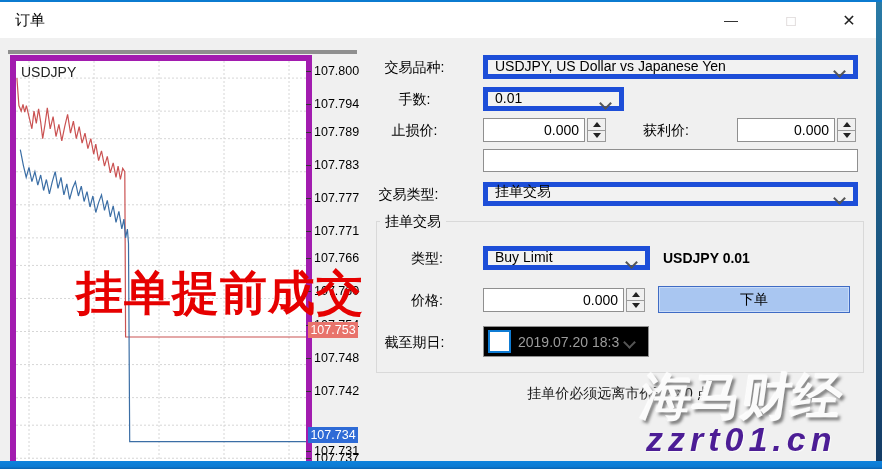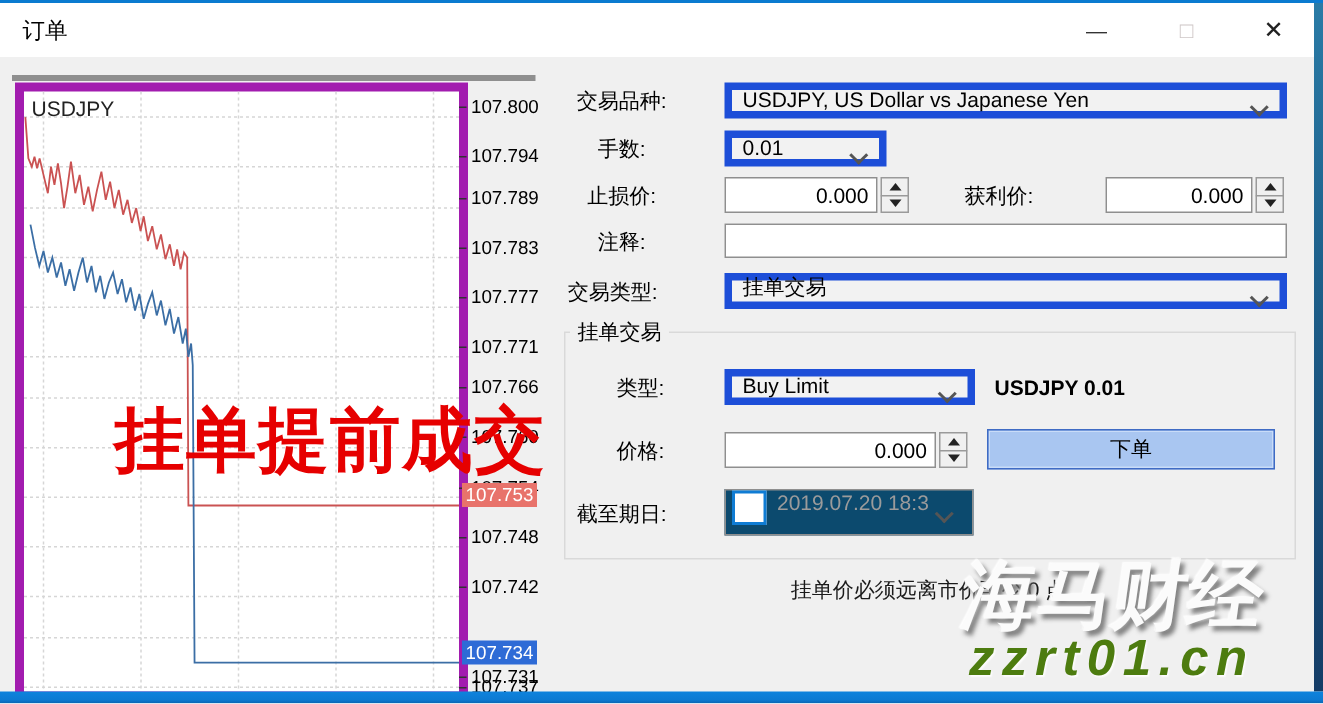--- a/index.html
+++ b/index.html
@@ -37,29 +37,29 @@
   .spinedit{height:24px;background:#fff;border:1px solid #8f8f8f;box-sizing:border-box;font-size:14px;text-align:right;padding:0 5px;font-family:inherit;outline:none;}
   .spincol{width:19px;height:24px;margin-left:2px;display:flex;flex-direction:column;box-sizing:border-box;}
   .spinbtn{flex:1;border:1px solid #9a9a9a;background:#f0f0f0;display:flex;align-items:center;justify-content:center;cursor:pointer;}
   .spinbtn+.spinbtn{margin-top:-1px;}
   .tri-up{width:0;height:0;border-left:4px solid transparent;border-right:4px solid transparent;border-bottom:5px solid #222;}
   .tri-down{width:0;height:0;border-left:4px solid transparent;border-right:4px solid transparent;border-top:5px solid #222;}
   .fieldset{position:absolute;left:376px;top:221px;width:486px;height:150px;border:1px solid #d9d9d9;}
   .grouplabel{position:absolute;left:380px;top:213px;background:#f0f0f0;padding:0 5px;font-size:14px;color:#000;z-index:1;}
   .summary{position:absolute;font-size:14px;font-weight:700;color:#000;height:24px;line-height:24px;}
   .place-btn{position:absolute;left:658px;top:286px;width:192px;height:27px;background:#a9c6f1;border:1px solid #3f6bc4;box-shadow:inset 0 0 0 1px #c9dcf8;box-sizing:border-box;font-size:14px;color:#000;display:flex;align-items:center;justify-content:center;cursor:pointer;}
-  .datebox{position:absolute;left:483px;top:326px;width:166px;height:31px;border:1px solid #8f8f8f;background:#0c4a6e;box-sizing:border-box;display:flex;cursor:pointer;}
+  .datebox{position:absolute;left:483px;top:326px;width:166px;height:31px;border:1px solid #8f8f8f;background:#000000;box-sizing:border-box;display:flex;align-items:center;cursor:pointer;}
   .checkbox{width:19px;height:19px;border:2px solid #0f7cd4;background:#fff;margin-left:4px;box-sizing:content-box;cursor:pointer;}
   .dateval{margin-left:7px;font-size:14px;color:#9b9b9b;white-space:nowrap;}
   .datebox .chev{right:14px;top:11px;}
   .hint{position:absolute;left:376px;top:385px;width:486px;text-align:center;font-size:14px;color:#1a1a1a;}
 
   
   .wm1{position:absolute;left:642px;top:364px;font-size:50px;font-weight:700;color:#fbfbfb;transform:skewX(-8deg);text-shadow:3px 3px 3px rgba(110,110,110,0.85),-1px -1px 1px rgba(255,255,255,0.9);white-space:nowrap;z-index:8;pointer-events:none;}
-  .wm2{position:absolute;left:646px;top:420px;font-size:34px;font-weight:700;font-style:italic;color:#4d7c0f;letter-spacing:5px;white-space:nowrap;z-index:8;text-shadow:1px 1px 1px rgba(255,255,255,0.8);pointer-events:none;}
+  .wm2{position:absolute;left:646px;top:420px;font-size:34px;font-weight:700;font-style:italic;color:#4c1d95;letter-spacing:5px;white-space:nowrap;z-index:8;text-shadow:1px 1px 1px rgba(255,255,255,0.8);pointer-events:none;}
   .right-stripe{position:absolute;left:876px;top:2px;width:6px;height:459px;background:linear-gradient(180deg,#2a7ba6 0%,#1d5f8a 40%,#143c66 100%);}
   .bottom-stripe{position:absolute;left:0;top:461px;width:882px;height:8px;background:linear-gradient(180deg,#0e83dd 0%,#0c7ad2 70%,#0a63b0 100%);}
 </style>
 </head>
 <body>
 
 <div class="win">
   <div class="top-accent"></div>
 
   <div class="titlebar">
@@ -126,21 +126,21 @@
   </div>
   <div class="annotation" style="color: rgb(230, 0, 0);">挂单提前成交</div>
 
   <span class="lbl" style="left:352px;top:55px;width:125px;">交易品种:</span>
   <div class="combo" style="left:483px;top:55px;width:375px;">
     <span>USDJPY, US Dollar vs Japanese Yen</span>
     <span class="chev"></span>
   </div>
 
   <span class="lbl" style="left:352px;top:87px;width:125px;">手数:</span>
-  <div class="combo" style="left:483px;top:87px;width:108px;">
+  <div class="combo" style="left:483px;top:87px;width:141px;">
     <span>0.01</span>
     <span class="chev"></span>
   </div>
 
   <span class="lbl" style="left:352px;top:118px;width:125px;">止损价:</span>
   <div class="spinwrap" style="left:483px;top:118px;">
     <input class="spinedit" style="width: 102px;" value="0.000">
     <div class="spincol">
       <div class="spinbtn">
           <span class="tri-up"></span>
@@ -157,21 +157,20 @@
     <div class="spincol">
       <div class="spinbtn">
           <span class="tri-up"></span>
         </div>
       <div class="spinbtn">
           <span class="tri-down"></span>
         </div>
     </div>
   </div>
 
-  <span class="lbl" style="left:352px;top:149px;width:125px;">注释:</span>
   <input class="textinput" style="left: 483px; top: 149px; width: 375px; height: 23px;" value="">
 
   <span class="lbl" style="left:340px;top:182px;width:137px;">交易类型:</span>
   <div class="combo" style="left:483px;top:182px;width:375px;">
     <span>挂单交易</span>
     <span class="chev"></span>
   </div>
 
   <div class="fieldset"></div>
   <span class="grouplabel">挂单交易</span>

